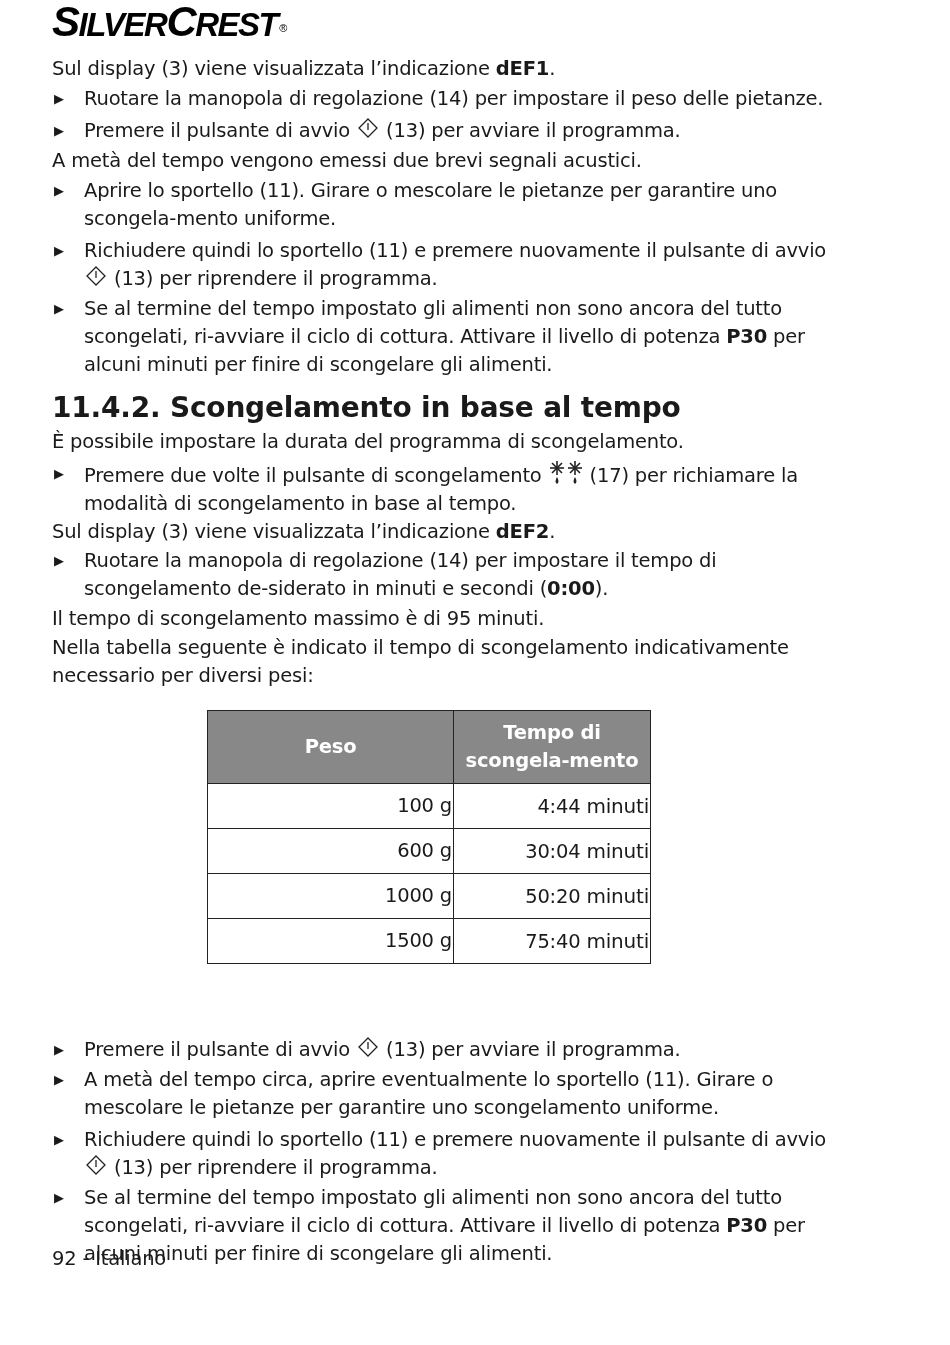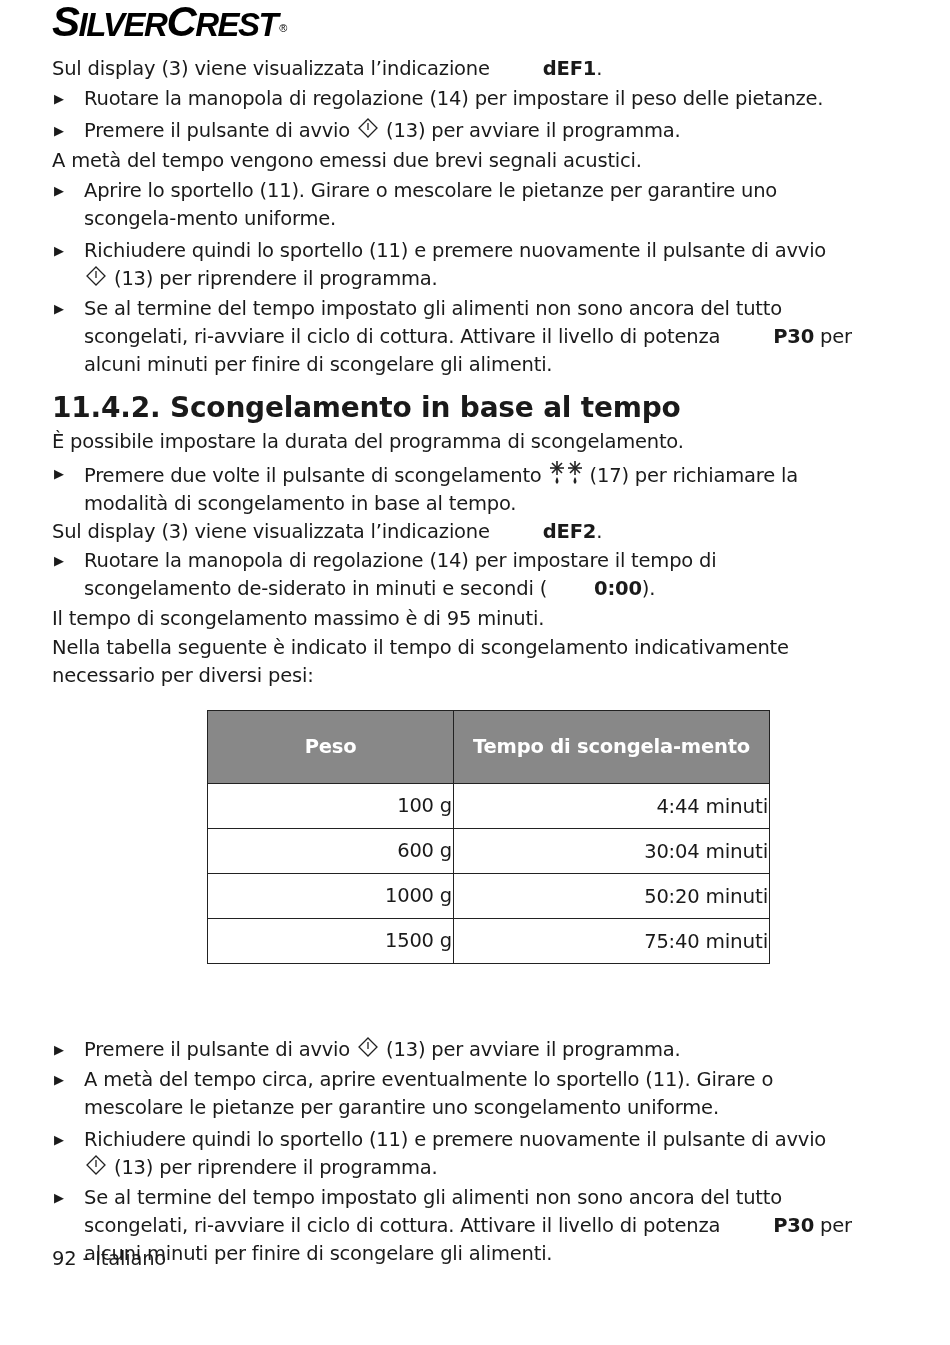--- a/index.html
+++ b/index.html
@@ -7,25 +7,25 @@
          font-family: "DejaVu Sans", sans-serif; color: #1a1a1a; }
   .page { position: absolute; left: 52px; top: 0; width: 800px; font-size: 19.5px; line-height: 28px; letter-spacing: -0.2px; }
   .logo { position: absolute; left: 52px; top: 0; font-family: "Liberation Sans", sans-serif; font-weight: 900;
           font-style: italic; font-size: 42px; letter-spacing: -1.5px; line-height: 44px; color: #000; transform: scaleY(1.02); }
   .logo .small { font-size: 33px; margin-top: 36px; }
   .logo sup { font-size: 11px; font-style: normal; font-weight: 400; vertical-align: top; position: relative; top: 6px; margin-left: 2px; }
   p { margin: 0; }
   .line { position: absolute; left: 0; width: 800px; }
   .bullet { position: absolute; left: 0; width: 800px; padding-left: 32px; box-sizing: border-box; }
   .bullet .arrow { position: absolute; left: 2px; top: 0; font-size: 13px; }
-  b { font-weight: 700; margin-left: 47px; }
+  b { font-weight: 700; }
   .start-icon { display: inline-block; width: 20px; height: 20px; vertical-align: -1px; margin: 0 2px; }
   .defrost-icon { display: inline-block; width: 36px; height: 26px; vertical-align: -4px; }
   h2 { position: absolute; left: 0; top: 393px; margin: 0; font-size: 28px; font-weight: 700; line-height: 30px; }
-  table { position: absolute; left: 155px; top: 710px; border-collapse: collapse; width: 563px; font-size: 19.5px; }
+  table { position: absolute; left: 155px; top: 710px; border-collapse: collapse; width: 444px; font-size: 19.5px; }
   th { background: #888; color: #fff; font-weight: 700; height: 70px; border: 1.5px solid #222; line-height: 28px; }
   td { height: 42px; border: 1.5px solid #222; text-align: right; }
   th:first-child, td:first-child { width: 243px; }
   td .unit { font-size: 20px; }
   .footer { position: absolute; left: 0; top: 1245px; }
 </style>
 </head>
 <body>
 
 <div class="logo"><span>S</span><span class="small">ILVER</span><span>C</span><span class="small">REST</span><sup>®</sup></div>

